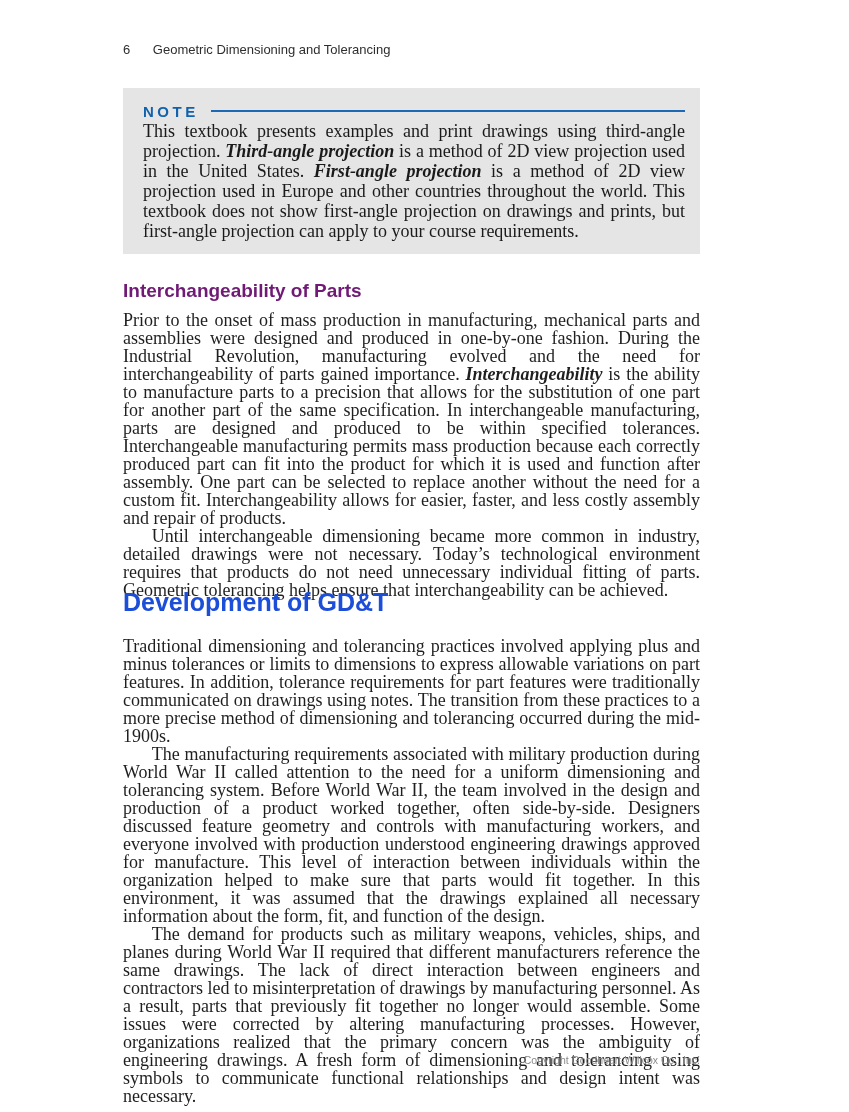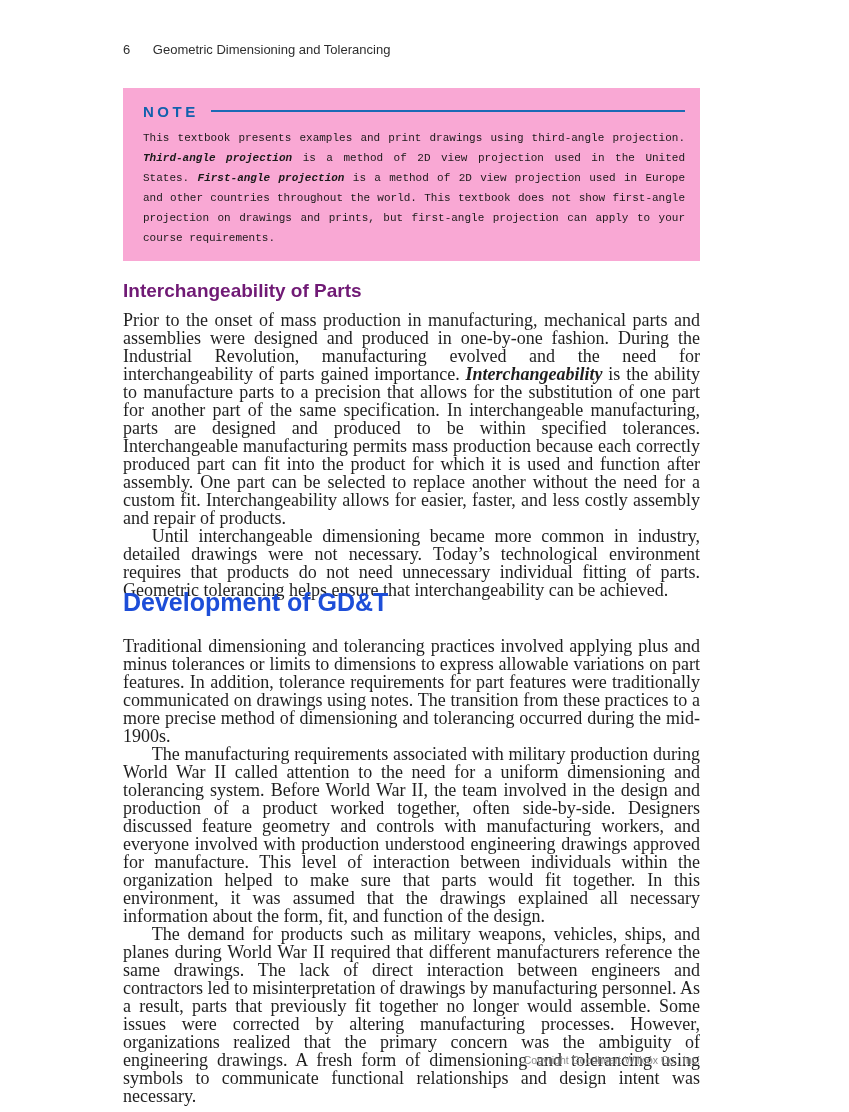--- a/index.html
+++ b/index.html
@@ -22,21 +22,21 @@
     font-size: 13px;
     color: #2e2e2e;
   }
   .folio { display: inline-block; margin-right: 19px; }
   
   .note-box {
     position: absolute;
     top: 88px;
     left: 123px;
     width: 577px;
-    background: #f9a8d4;
+    background: #e5e5e5;
     padding: 13px 15px 13px 20px;
   }
   .note-head {
     display: flex;
     align-items: center;
     height: 20px;
   }
   .note-label {
     font-family: "Liberation Sans", sans-serif;
     font-weight: bold;
@@ -44,23 +44,22 @@
     letter-spacing: 3.5px;
     color: #1261ad;
   }
   .note-rule {
     flex: 1;
     height: 2px;
     background: #1c6ab5;
     margin-left: 12px;
   }
   .note-body {
-    margin-top: 7px;
-    font-family: Liberation Mono, monospace;
-    font-size: 11px;
+    font-family: Liberation Serif, serif;
+    font-size: 18px;
     line-height: 20px;
     text-align: justify;
     color: #1a1a1a;
   }
   
   .section {
     position: absolute;
     left: 123px;
     width: 577px;
     font-family: "Liberation Serif", serif;

